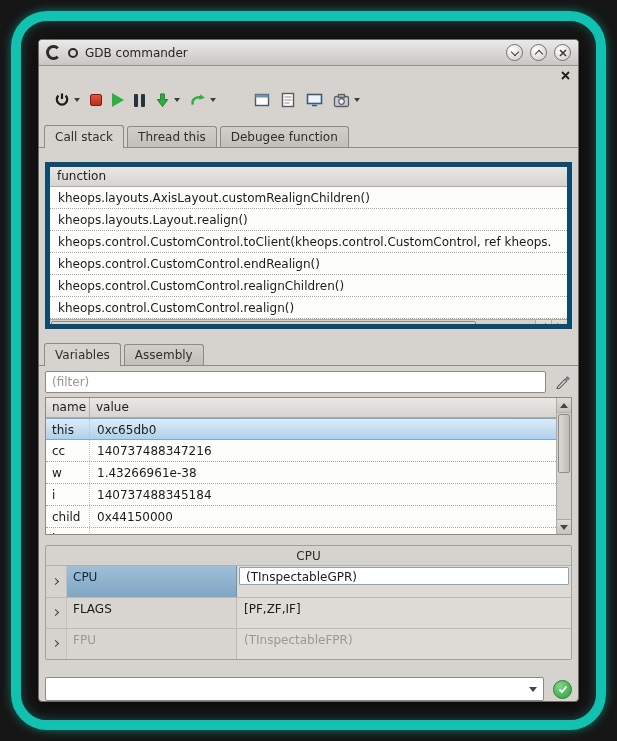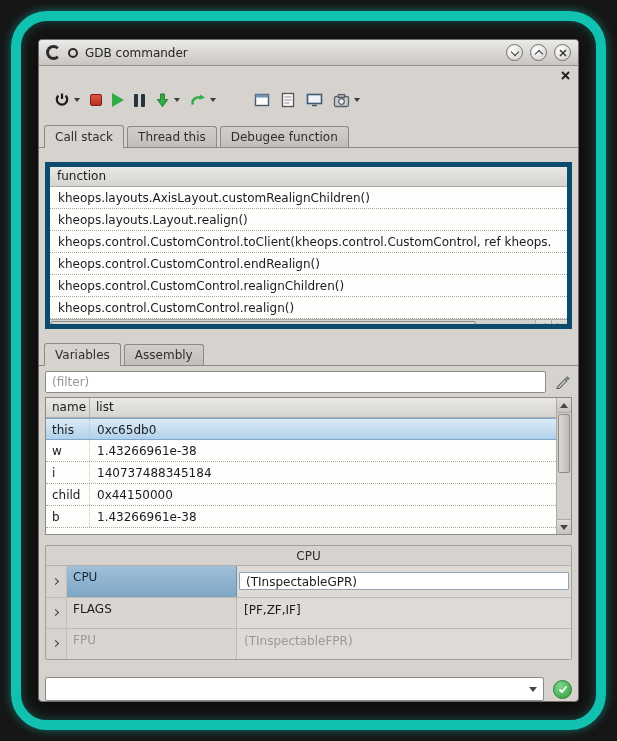--- a/index.html
+++ b/index.html
@@ -86,21 +86,21 @@
 
 .cpu-group{margin:10px 6px 0;border:1px solid #a3a09c;border-radius:2px;background:#d6d3cf;height:118px;display:flex;flex-direction:column}
 .cpu-title{flex:0 0 19px;text-align:center;padding-top:3px;color:#2c2c2c}
 .cpu-grid{flex:1;border-top:1px solid #b4b1ad;display:flex;flex-direction:column}
 .cpu-row{flex:1;display:flex;border-bottom:1px solid #bdbab6}
 .cpu-row:last-child{border-bottom:none}
 .cpu-exp{width:21px;display:flex;align-items:center;justify-content:center;border-right:1px solid #c4c1bd}
 .cpu-exp .chev{width:5px;height:5px;border-color:#3c3c3c}
 .cpu-name{width:170px;padding:4px 6px 0;border-right:1px solid #bdbab6;background:#d9d6d2}
 .cpu-name.sel{background:linear-gradient(#9fbfd8,#7fa6c4);border-right:1px solid #6f93ad;color:#15283a}
-.cpu-value{flex:1;padding:1px;background:#dedbd7;display:flex;align-items:center}
+.cpu-value{flex:1;padding:1px;background:#dedbd7;display:flex;align-items:flex-start}
 .cpu-value .plain{padding:3px 6px 8px}
 .cpu-edit{flex:1;background:#fff;border:1px solid #8fa3b4;border-radius:1px;padding:2px 6px 0;margin:0 1px}
 .cpu-row.disabled .cpu-name,.cpu-row.disabled .plain{color:#9b9894}
 
 
 .bottom-row{margin:17px 6px 0;display:flex;align-items:center;gap:9px;height:24px}
 .combo{flex:1;height:24px;background:#fff;border:1px solid #8d8a86;border-radius:2px;display:flex;align-items:center}
 .combo-field{flex:1;height:100%}
 .combo-btn{width:20px;height:100%;display:flex;align-items:center;justify-content:center}
 .ok-btn{width:19px;height:19px;border-radius:50%;background:radial-gradient(circle at 35% 30%,#7fd68b,#2f9e3d);
@@ -239,25 +239,29 @@
         <path d="M3 13.5 L10.5 5.5 l2 2 -8 8 -2.6 .6 z" fill="#cfd3d7" stroke="#565a5e" stroke-width="1.1"></path>
         <path d="M11.5 4.5 l1.6-1.6 2 2 -1.6 1.6 z" fill="#8b9096" stroke="#565a5e" stroke-width="1"></path>
       </svg>
     </span>
   </div>
 
   <div class="vars-panel">
     <div class="vars-main">
       <div class="vars-header">
         <span class="vh-name">name</span>
-        <span class="vh-value">list</span>
+        <span class="vh-value">value</span>
       </div>
       <div class="var-row selected">
         <span class="vname">this</span>
         <span class="vvalue">0xc65db0</span>
+      </div>
+      <div class="var-row">
+        <span class="vname">cc</span>
+        <span class="vvalue">140737488347216</span>
       </div>
       <div class="var-row">
         <span class="vname">w</span>
         <span class="vvalue">1.43266961e-38</span>
       </div>
       <div class="var-row">
         <span class="vname">i</span>
         <span class="vvalue">140737488345184</span>
       </div>
       <div class="var-row">

